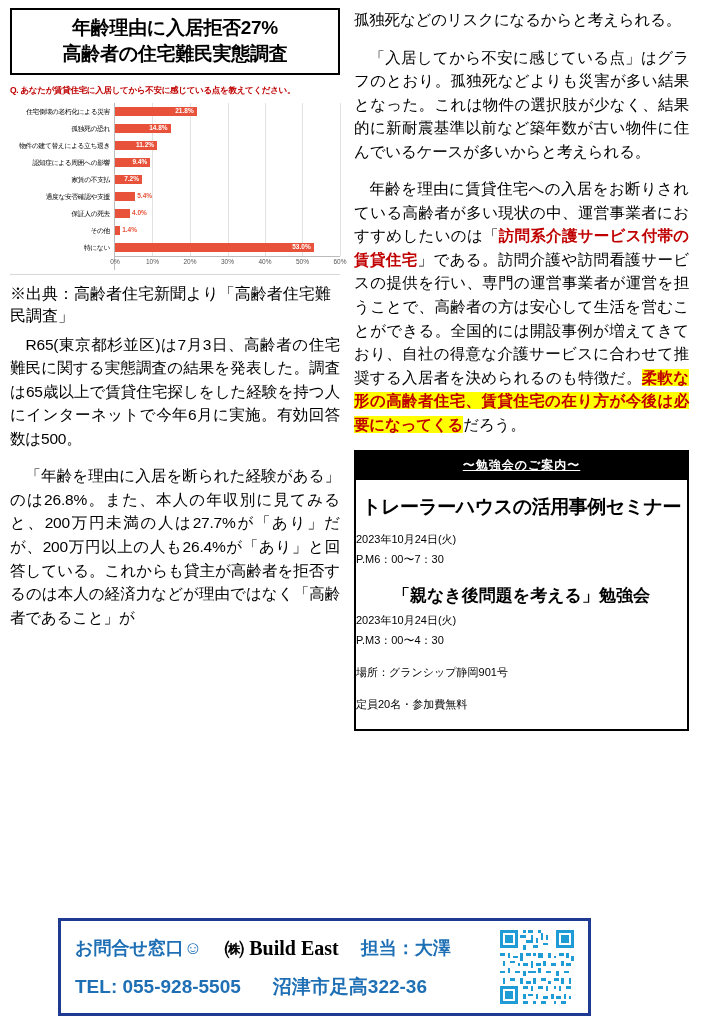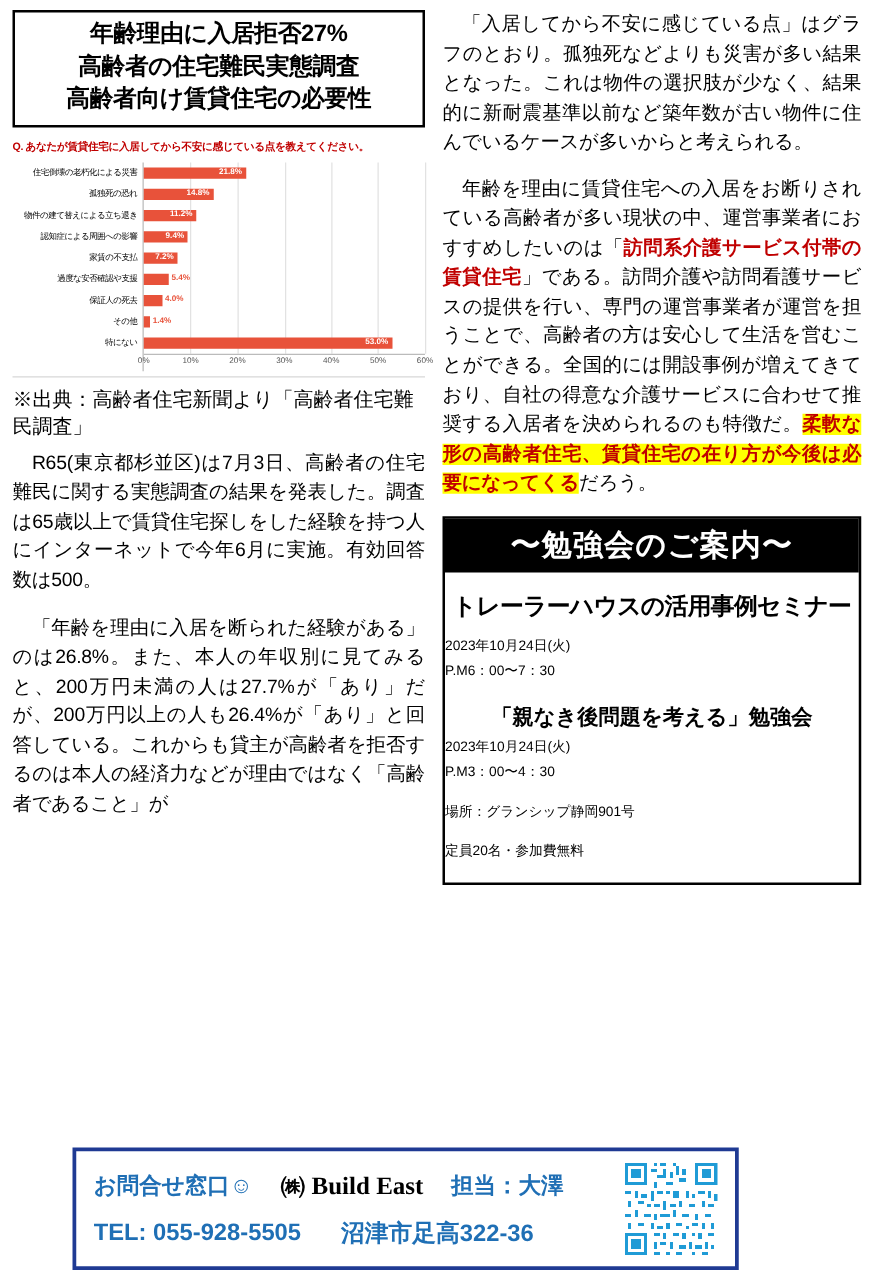--- a/index.html
+++ b/index.html
@@ -148,23 +148,24 @@
   .seminar {
     border: 2px solid #000;
     margin-top: 10px;
     padding-bottom: 12px;
   }
   .seminar-title {
     background: #000;
     color: #fff;
     text-align: center;
     font-weight: bold;
-    font-size: 24px;
+    font-size: 12px;
     padding: 5px 0 6px 0;
     letter-spacing: 1px;
+    text-decoration: underline;
   }
   .seminar-lead {
     text-align: center;
     font-size: 19px;
     font-weight: bold;
     margin: 14px 0 12px 0;
     letter-spacing: -0.5px;
   }
   .seminar-line {
     text-align: left;
@@ -233,21 +234,20 @@
 <body>
 
 <div class="page">
   <div class="columns">
 
     <div class="col-left">
 
       <div class="headline">
         <div>年齢理由に入居拒否27%</div>
         <div>高齢者の住宅難民実態調査</div>
-        <div>高齢者向け賃貸住宅の必要性</div>
       </div>
 
       <div class="chart-block">
         <div class="chart-q">
           <span class="qmark">Q.</span>
           <span>あなたが賃貸住宅に入居してから不安に感じている点を教えてください。</span>
         </div>
         <div class="chart-area">
           <div class="chart-labels">
             <div>住宅倒壊の老朽化による災害</div>
@@ -330,20 +330,21 @@
       <div class="source">※出典：高齢者住宅新聞より「高齢者住宅難民調査」</div>
 
       <div class="body-text">
         <p class="indent">R65(東京都杉並区)は7月3日、高齢者の住宅難民に関する実態調査の結果を発表した。調査は65歳以上で賃貸住宅探しをした経験を持つ人にインターネットで今年6月に実施。有効回答数は500。</p>
         <p class="indent tight">「年齢を理由に入居を断られた経験がある」のは26.8%。また、本人の年収別に見てみると、200万円未満の人は27.7%が「あり」だが、200万円以上の人も26.4%が「あり」と回答している。これからも貸主が高齢者を拒否するのは本人の経済力などが理由ではなく「高齢者であること」が</p>
       </div>
     </div>
 
     <div class="col-right">
       <div class="body-text" style="margin-top:0">
+        <p>孤独死などのリスクになるからと考えられる。</p>
         <p class="indent">「入居してから不安に感じている点」はグラフのとおり。孤独死などよりも災害が多い結果となった。これは物件の選択肢が少なく、結果的に新耐震基準以前など築年数が古い物件に住んでいるケースが多いからと考えられる。</p>
         <p class="indent">
           <span>年齢を理由に賃貸住宅への入居をお断りされている高齢者が多い現状の中、運営事業者におすすめしたいのは「</span><span class="hl-red">訪問系介護サービス付帯の賃貸住宅</span><span>」である。訪問介護や訪問看護サービスの提供を行い、専門の運営事業者が運営を担うことで、高齢者の方は安心して生活を営むことができる。全国的には開設事例が増えてきており、自社の得意な介護サービスに合わせて推奨する入居者を決められるのも特徴だ。</span><span class="hl-yellow">柔軟な形の高齢者住宅、賃貸住宅の在り方が今後は必要になってくる</span><span>だろう。</span>
         </p>
       </div>
 
       <div class="seminar">
         <div class="seminar-title">〜勉強会のご案内〜</div>
         <div class="seminar-lead">トレーラーハウスの活用事例セミナー</div>
         <div class="seminar-line">2023年10月24日(火)</div>

